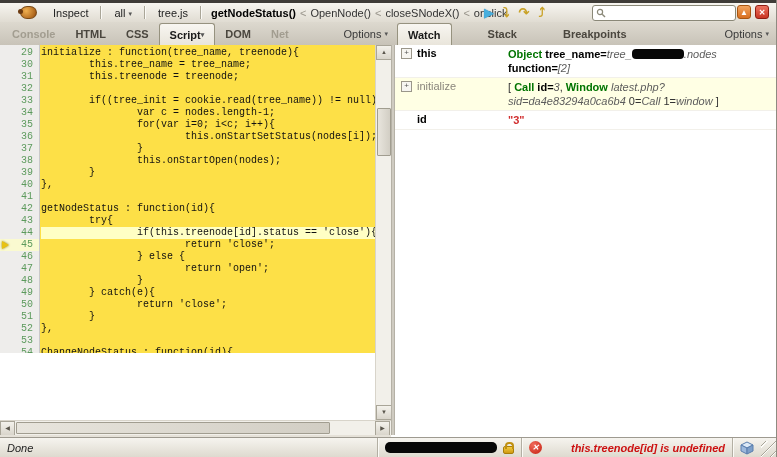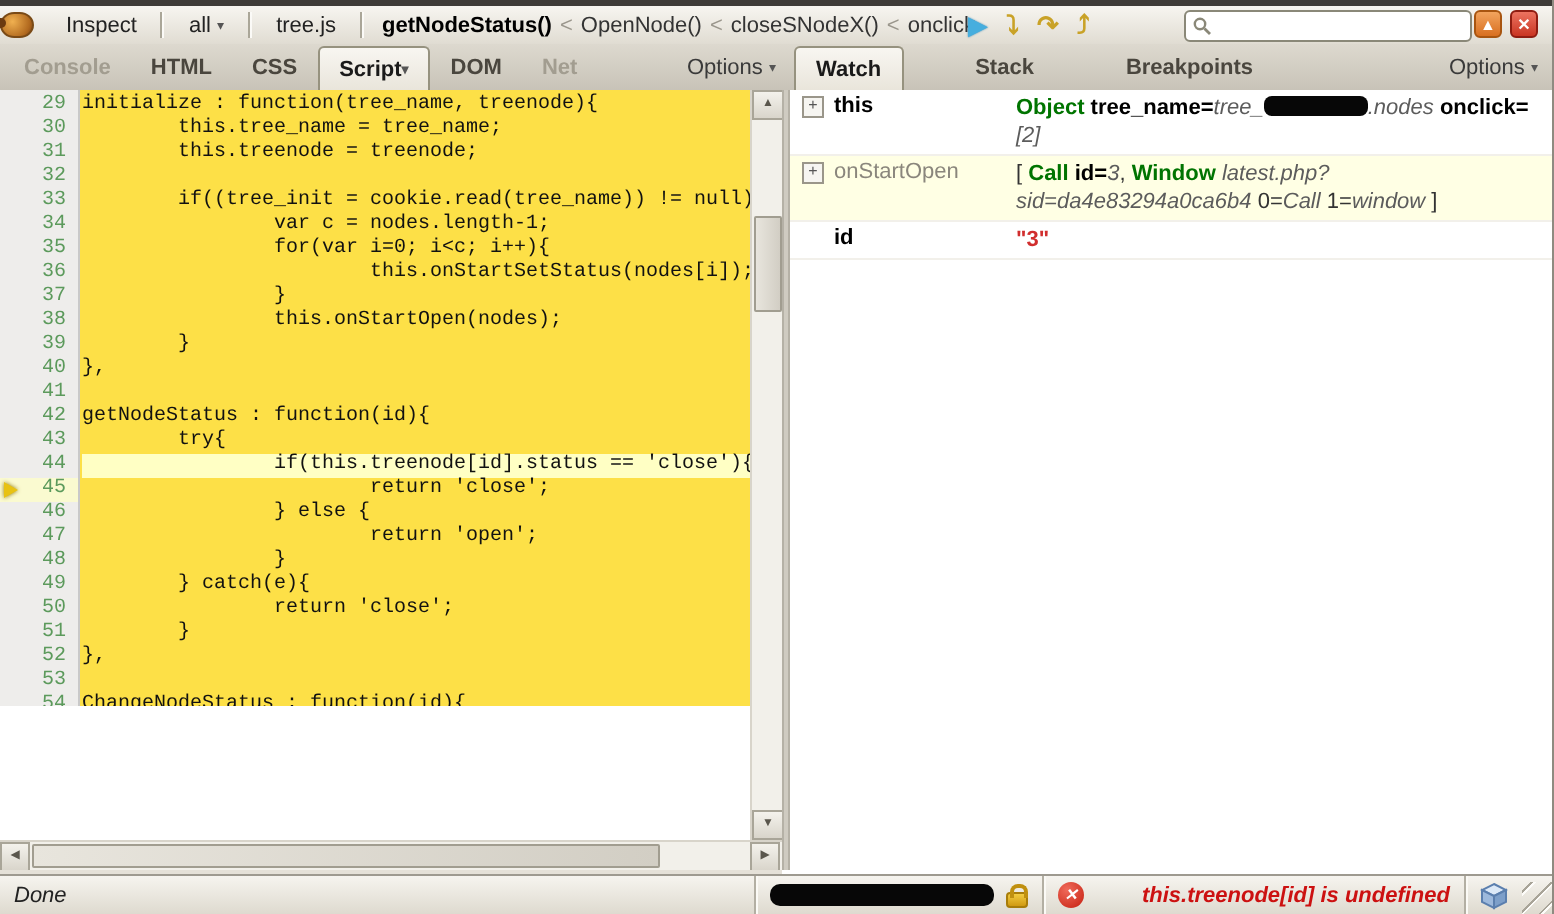--- a/index.html
+++ b/index.html
@@ -8,21 +8,21 @@
     font-family:"Liberation Sans",sans-serif;font-size:11px;color:#333;
     background:#fff;border-right:1px solid #8f8b81;box-sizing:border-box;
   }
   
   .topstrip{position:absolute;left:0;top:0;width:777px;height:3px;background:#3f3c38;}
   .toolbar1{
     position:absolute;left:0;top:3px;width:777px;height:19px;
     background:linear-gradient(#f7f5f0,#e0dcd2);
     border-bottom:1px solid #c4c0b6;display:flex;align-items:center;
   }
-  .tb-left{display:flex;align-items:center;padding-left:0;white-space:nowrap;}
+  .tb-left{display:flex;align-items:center;padding-left:20px;white-space:nowrap;}
   .vsep{width:1px;height:13px;background:#aaa698;border-right:1px solid #fbfaf7;margin:0 6px;}
   .bug{width:15px;height:11px;border-radius:50%/60%;
     background:radial-gradient(circle at 35% 35%,#f0b050,#b26a1f 70%,#7a3d10);
     border:1px solid #7a4a16;margin-right:10px;position:relative;}
   .bug:after{content:"";position:absolute;left:-3px;top:2px;width:5px;height:5px;border-radius:50%;background:#6b3a10;}
   .tbtn{padding:1px 6px;border-radius:2px;color:#222;}
   .caret{font-size:7px;color:#555;vertical-align:1px;}
   .crumb-cur{font-weight:bold;color:#000;margin:0 3px;}
   .crumb{color:#333;margin:0 3px;}
   .crumb-sep{color:#9a968c;margin:0 1px;}
@@ -253,26 +253,26 @@
 
   <div class="splitter"></div>
 
   <div class="watchpane">
     <div id="watch-rows">
         <div class="wrow">
           <div class="wname">
             <span class="exp">+</span>
             <span class="nm-bold">this</span>
           </div>
-          <div class="wval"><span class="objname">Object </span><span class="prop">tree_name=</span><span class="ital">tree_</span><span class="censor" style="width: 52px;"></span><span class="ital">.nodes </span><span class="prop">onclick=</span><span class="ital">[2]</span></div>
+          <div class="wval"><span class="objname">Object </span><span class="prop">tree_name=</span><span class="ital">tree_</span><span class="censor" style="width: 52px;"></span><span class="ital">.nodes </span><span class="prop">function=</span><span class="ital">[2]</span></div>
         </div>
         <div class="wrow ybg">
           <div class="wname">
             <span class="exp">+</span>
-            <span class="nm-gray">onStartOpen</span>
+            <span class="nm-gray">initialize</span>
           </div>
           <div class="wval"><span class="plain">[ </span><span class="objname">Call</span><span class="prop"> id=</span><span class="ital">3</span><span class="plain">,  </span><span class="objname">Window</span><span class="plain"> </span><span class="ital">latest.php?sid=da4e83294a0ca6b4</span><span class="plain"> 0=</span><span class="ital">Call</span><span class="plain"> 1=</span><span class="ital">window</span><span class="plain"> ]</span></div>
         </div>
         <div class="wrow">
           <div class="wname">
             <span class="nm-bold noexp">id</span>
           </div>
           <div class="wval"><span class="str">"3"</span></div>
         </div>
       </div>

